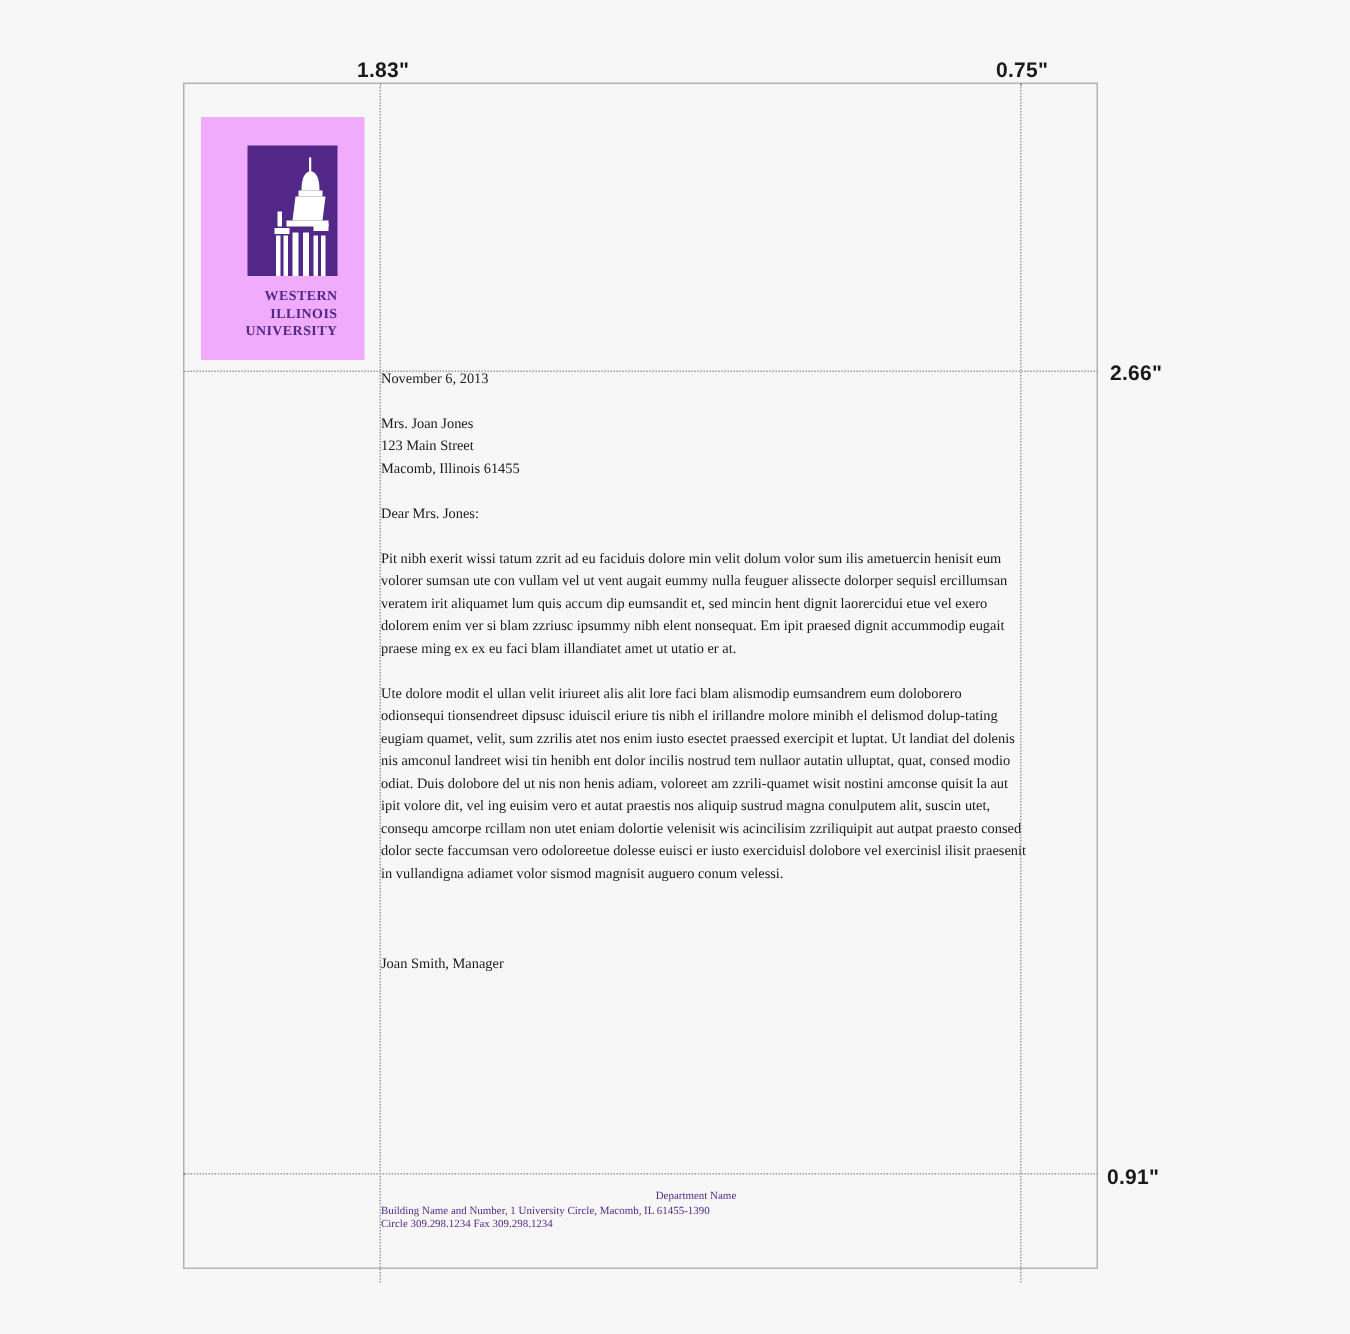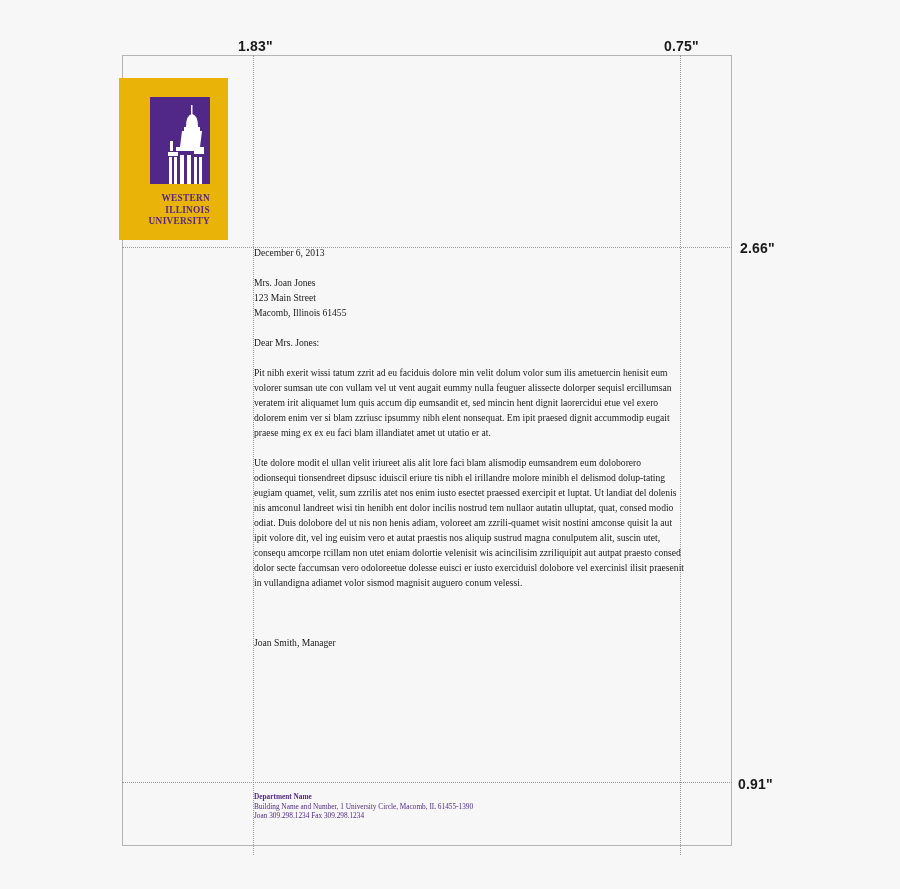--- a/index.html
+++ b/index.html
@@ -16,22 +16,22 @@
     position: absolute; width: 0; border-left: 1px dotted #9a9a9a;
   }
   .guide-h {
     position: absolute; height: 0; border-top: 1px dotted #9a9a9a;
   }
   .measure {
     position: absolute; font-family: "Liberation Sans", "DejaVu Sans", sans-serif;
     font-weight: bold; font-size: 14px; color: #1a1a1a; letter-spacing: 0.2px;
   }
   .logo-box {
-    position: absolute; left: 119px; top: 78px; width: 109px; height: 162px;
-    background: #eab308;
+    position: absolute; left: 134px; top: 78px; width: 109px; height: 162px;
+    background: #f0abfc;
   }
   .logo-mark {
     position: absolute; left: 31px; top: 19px; width: 60px; height: 87px;
     background: #512888;
   }
   .logo-text {
     position: absolute; left: 0; top: 115px; width: 91px; text-align: right;
     color: #512888; font-family: "Liberation Serif", "DejaVu Serif", serif;
     font-weight: bold; font-size: 9.3px; line-height: 11.6px; letter-spacing: 0.3px;
   }
@@ -39,21 +39,21 @@
     position: absolute; left: 254px; top: 245px; width: 430px;
     font-size: 9.6px; line-height: 15px; color: #1a1a1a;
   }
   .letter p { margin: 0; }
   .gap { height: 15px; }
   .gap2 { height: 30px; }
   .footer {
     position: absolute; left: 254px; top: 792px; width: 420px;
     color: #512888; font-size: 7.3px; line-height: 9.6px;
   }
-  .footer .dept { font-weight: bold; }
+  .footer .dept { font-weight: normal; text-align: center; }
 </style>
 </head>
 <body>
 
 <div class="page"></div>
 
 <div class="guide-v" style="left:253px; top:55px; height:800px;"></div>
 <div class="guide-v" style="left:680px; top:55px; height:800px;"></div>
 <div class="guide-h" style="left:122px; top:247px; width:610px;"></div>
 <div class="guide-h" style="left:122px; top:782px; width:610px;"></div>
@@ -85,33 +85,33 @@
     </svg>
   </div>
   <div class="logo-text">
     <div>WESTERN</div>
     <div>ILLINOIS</div>
     <div>UNIVERSITY</div>
   </div>
 </div>
 
 <div class="letter">
-  <p>December 6, 2013</p>
+  <p>November 6, 2013</p>
   <div class="gap"></div>
   <p>Mrs. Joan Jones</p>
   <p>123 Main Street</p>
   <p>Macomb, Illinois 61455</p>
   <div class="gap"></div>
   <p>Dear Mrs. Jones:</p>
   <div class="gap"></div>
   <p>Pit nibh exerit wissi tatum zzrit ad eu faciduis dolore min velit dolum volor sum ilis ametuercin henisit eum volorer sumsan ute con vullam vel ut vent augait eummy nulla feuguer alissecte dolorper sequisl ercillumsan veratem irit aliquamet lum quis accum dip eumsandit et, sed mincin hent dignit laorercidui etue vel exero dolorem enim ver si blam zzriusc ipsummy nibh elent nonsequat. Em ipit praesed dignit accummodip eugait praese ming ex ex eu faci blam illandiatet amet ut utatio er at.</p>
   <div class="gap"></div>
   <p>Ute dolore modit el ullan velit iriureet alis alit lore faci blam alismodip eumsandrem eum doloborero odionsequi tionsendreet dipsusc iduiscil eriure tis nibh el irillandre molore minibh el delismod dolup-tating eugiam quamet, velit, sum zzrilis atet nos enim iusto esectet praessed exercipit et luptat. Ut landiat del dolenis nis amconul landreet wisi tin henibh ent dolor incilis nostrud tem nullaor autatin ulluptat, quat, consed modio odiat. Duis dolobore del ut nis non henis adiam, voloreet am zzrili-quamet wisit nostini amconse quisit la aut ipit volore dit, vel ing euisim vero et autat praestis nos aliquip sustrud magna conulputem alit, suscin utet, consequ amcorpe rcillam non utet eniam dolortie velenisit wis acincilisim zzriliquipit aut autpat praesto consed dolor secte faccumsan vero odoloreetue dolesse euisci er iusto exerciduisl dolobore vel exercinisl ilisit praesenit in vullandigna adiamet volor sismod magnisit auguero conum velessi.</p>
   <div class="gap"></div>
   <div class="gap2"></div>
   <p>Joan Smith, Manager</p>
 </div>
 
 <div class="footer">
   <div class="dept">Department Name</div>
   <div>Building Name and Number,  1  University Circle, Macomb, IL 61455-1390</div>
-  <div>Joan 309.298.1234   Fax 309.298.1234</div>
+  <div>Circle 309.298.1234   Fax 309.298.1234</div>
 </div>
 
 </body></html>

